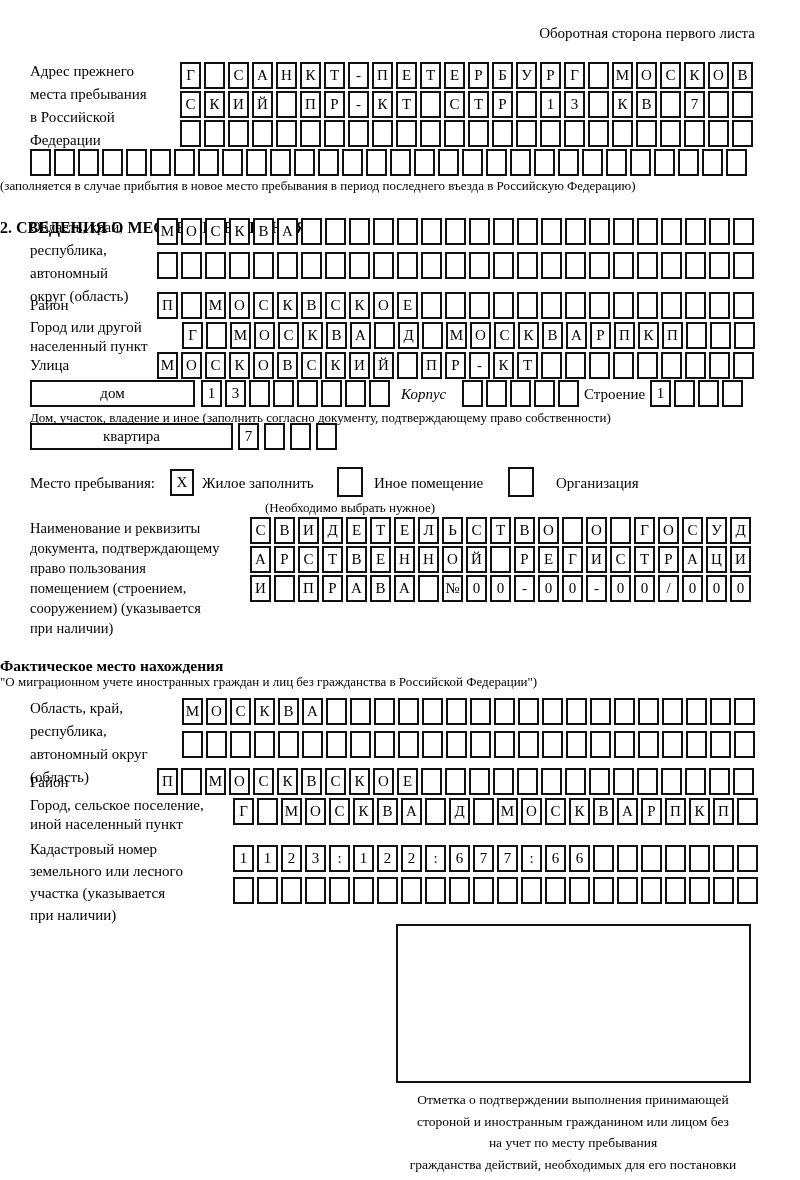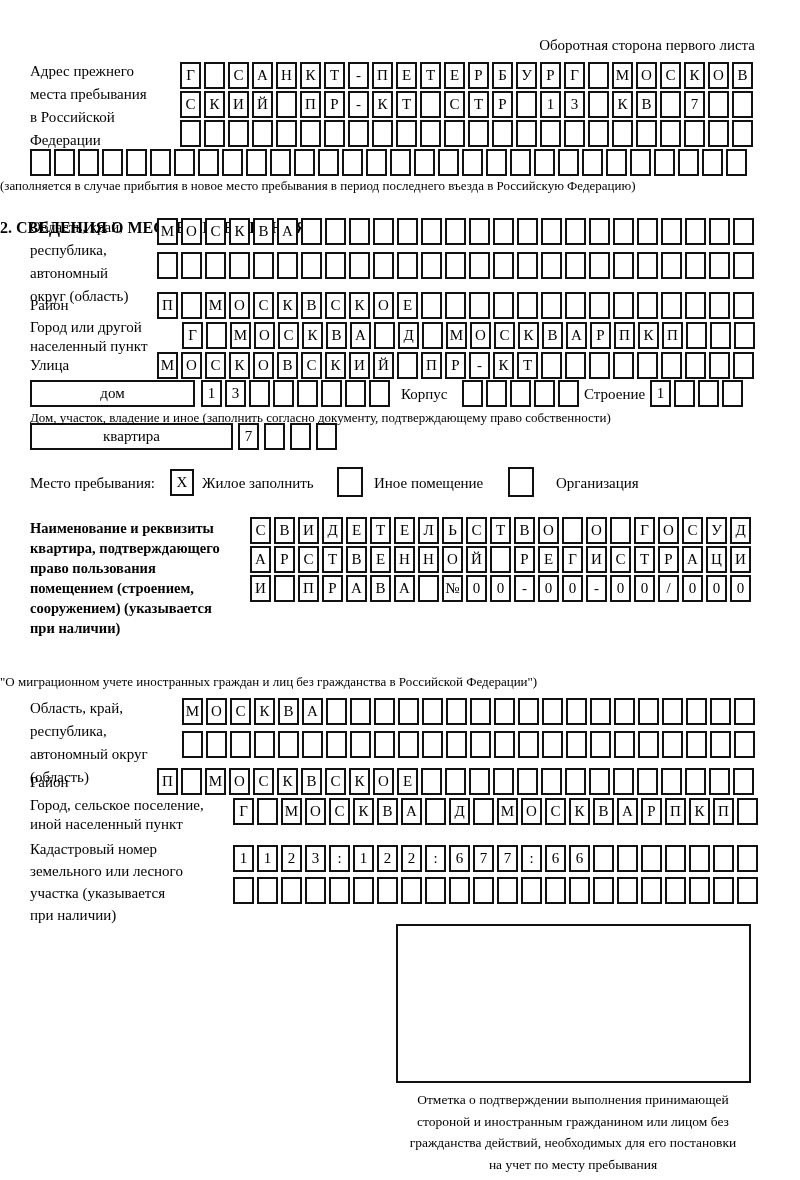--- a/index.html
+++ b/index.html
@@ -31,21 +31,21 @@
     align-items:center;justify-content:center;font-size:15px;background:#fff;
   }
   .stamp{box-sizing:border-box;border:2px solid #111;background:#fff;}
   .stampnote{font-size:13.5px;line-height:21.5px;text-align:center;}
 </style>
 </head>
 <body>
 
 <div class="page">
 
-  <div class="abs label" style="top:34px;right:45px;margin-left:12px;">Оборотная сторона первого листа</div>
+  <div class="abs label" style="top:22px;right:45px;margin-left:12px;">Оборотная сторона первого листа</div>
 
   <div class="abs label" style="left:30px;top:60px;">
     <div>Адрес прежнего</div>
     <div>места пребывания</div>
     <div>в Российской</div>
     <div>Федерации</div>
   </div>
 
   <div class="abs boxrow" style="left:180px;top:62px;">
       <span class="cell">Г</span>
@@ -315,21 +315,21 @@
   <div class="abs boxrow" style="left:201px;top:380px;">
       <span class="cell">1</span>
       <span class="cell">3</span>
       <span class="cell"></span>
       <span class="cell"></span>
       <span class="cell"></span>
       <span class="cell"></span>
       <span class="cell"></span>
       <span class="cell"></span>
     </div>
-  <div class="abs label" style="left:401px;top:383px;">Корпус</div>
+  <div class="abs label" style="left:401px;top:383px;font-style:italic;">Корпус</div>
   <div class="abs boxrow" style="left:462px;top:380px;">
       <span class="cell"></span>
       <span class="cell"></span>
       <span class="cell"></span>
       <span class="cell"></span>
       <span class="cell"></span>
     </div>
   <div class="abs label" style="left:584px;top:383px;">Строение</div>
   <div class="abs boxrow" style="left:650px;top:380px;">
       <span class="cell">1</span>
@@ -347,24 +347,25 @@
       <span class="cell"></span>
     </div>
 
   <div class="abs label" style="left:30px;top:472px;">Место пребывания:</div>
   <div class="abs checkcell" style="left:170px;top:469px;width:24px;height:27px;">X</div>
   <div class="abs label" style="left:202px;top:472px;">Жилое заполнить</div>
   <div class="abs checkcell" style="left:337px;top:467px;width:26px;height:30px;"></div>
   <div class="abs label" style="left:374px;top:472px;">Иное помещение</div>
   <div class="abs checkcell" style="left:508px;top:467px;width:26px;height:30px;"></div>
   <div class="abs label" style="left:556px;top:472px;">Организация</div>
-
-  <div class="abs label-doc" style="left:30px;top:518px;font-weight:bold;">
+  <div class="abs caption" style="left:100px;width:500px;top:500px;text-align:center;">(Необходимо выбрать нужное)</div>
+
+  <div class="abs label-doc" style="left:30px;top:518px;">
     <div>Наименование и реквизиты</div>
-    <div>квартира, подтверждающего</div>
+    <div>документа, подтверждающему</div>
     <div>право пользования</div>
     <div>помещением (строением,</div>
     <div>сооружением) (указывается</div>
     <div>при наличии)</div>
   </div>
   <div class="abs boxrow" style="left:250px;top:517px;">
       <span class="cell">С</span>
       <span class="cell">В</span>
       <span class="cell">И</span>
       <span class="cell">Д</span>
@@ -426,20 +427,21 @@
       <span class="cell">0</span>
       <span class="cell">-</span>
       <span class="cell">0</span>
       <span class="cell">0</span>
       <span class="cell">/</span>
       <span class="cell">0</span>
       <span class="cell">0</span>
       <span class="cell">0</span>
     </div>
 
+  <div class="abs center bold" style="top:632px;font-size:15.5px;">Фактическое место нахождения</div>
   <div class="abs caption center" style="top:674px;">"О миграционном учете иностранных граждан и лиц без гражданства в Российской Федерации")</div>
 
   <div class="abs label" style="left:30px;top:697px;">
     <div>Область, край,</div>
     <div>республика,</div>
     <div>автономный округ</div>
     <div>(область)</div>
   </div>
   <div class="abs boxrow" style="left:182px;top:698px;">
       <span class="cell">М</span>
@@ -604,17 +606,17 @@
       <span class="cell"></span>
       <span class="cell"></span>
       <span class="cell"></span>
       <span class="cell"></span>
     </div>
 
   <div class="abs stamp" style="left:396px;top:924px;width:355px;height:159px;"></div>
   <div class="abs stampnote" style="left:373px;top:1089px;width:400px;">
     <div>Отметка о подтверждении выполнения принимающей</div>
     <div>стороной и иностранным гражданином или лицом без</div>
+    <div>на учет по месту пребывания</div>
     <div>гражданства действий, необходимых для его постановки</div>
-    <div>на учет по месту пребывания</div>
   </div>
 
 </div>
 
 </body></html>

